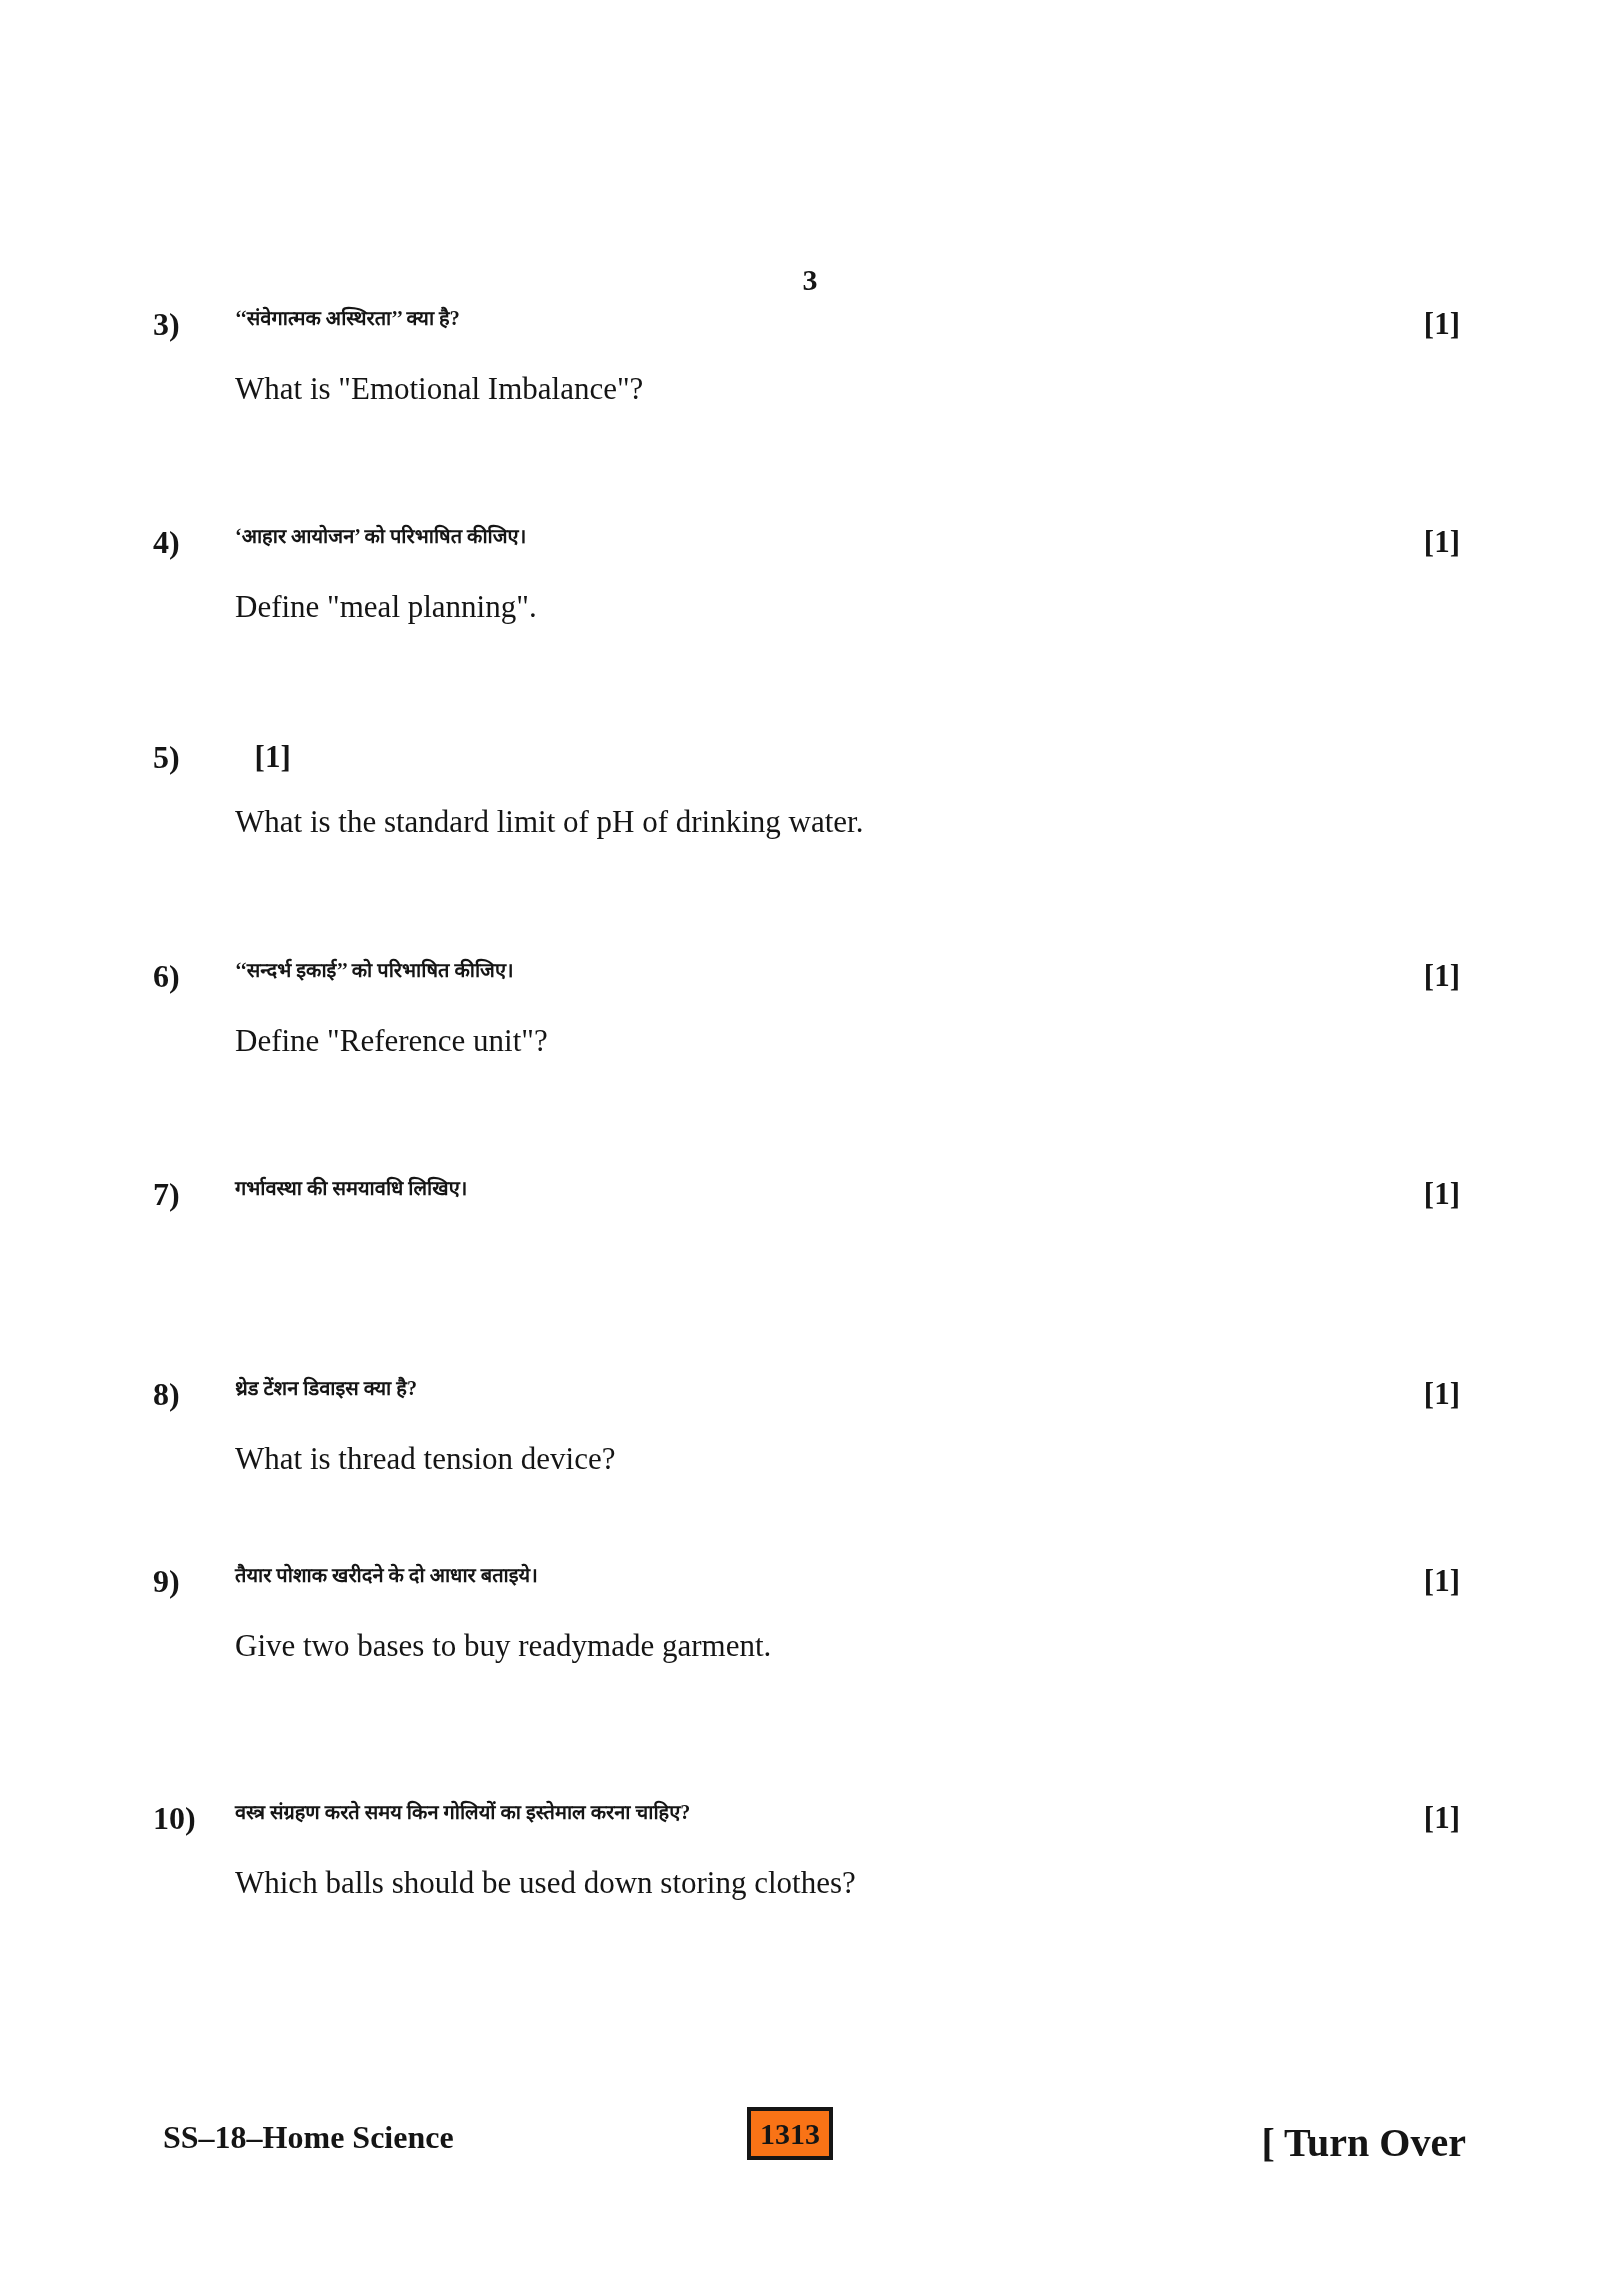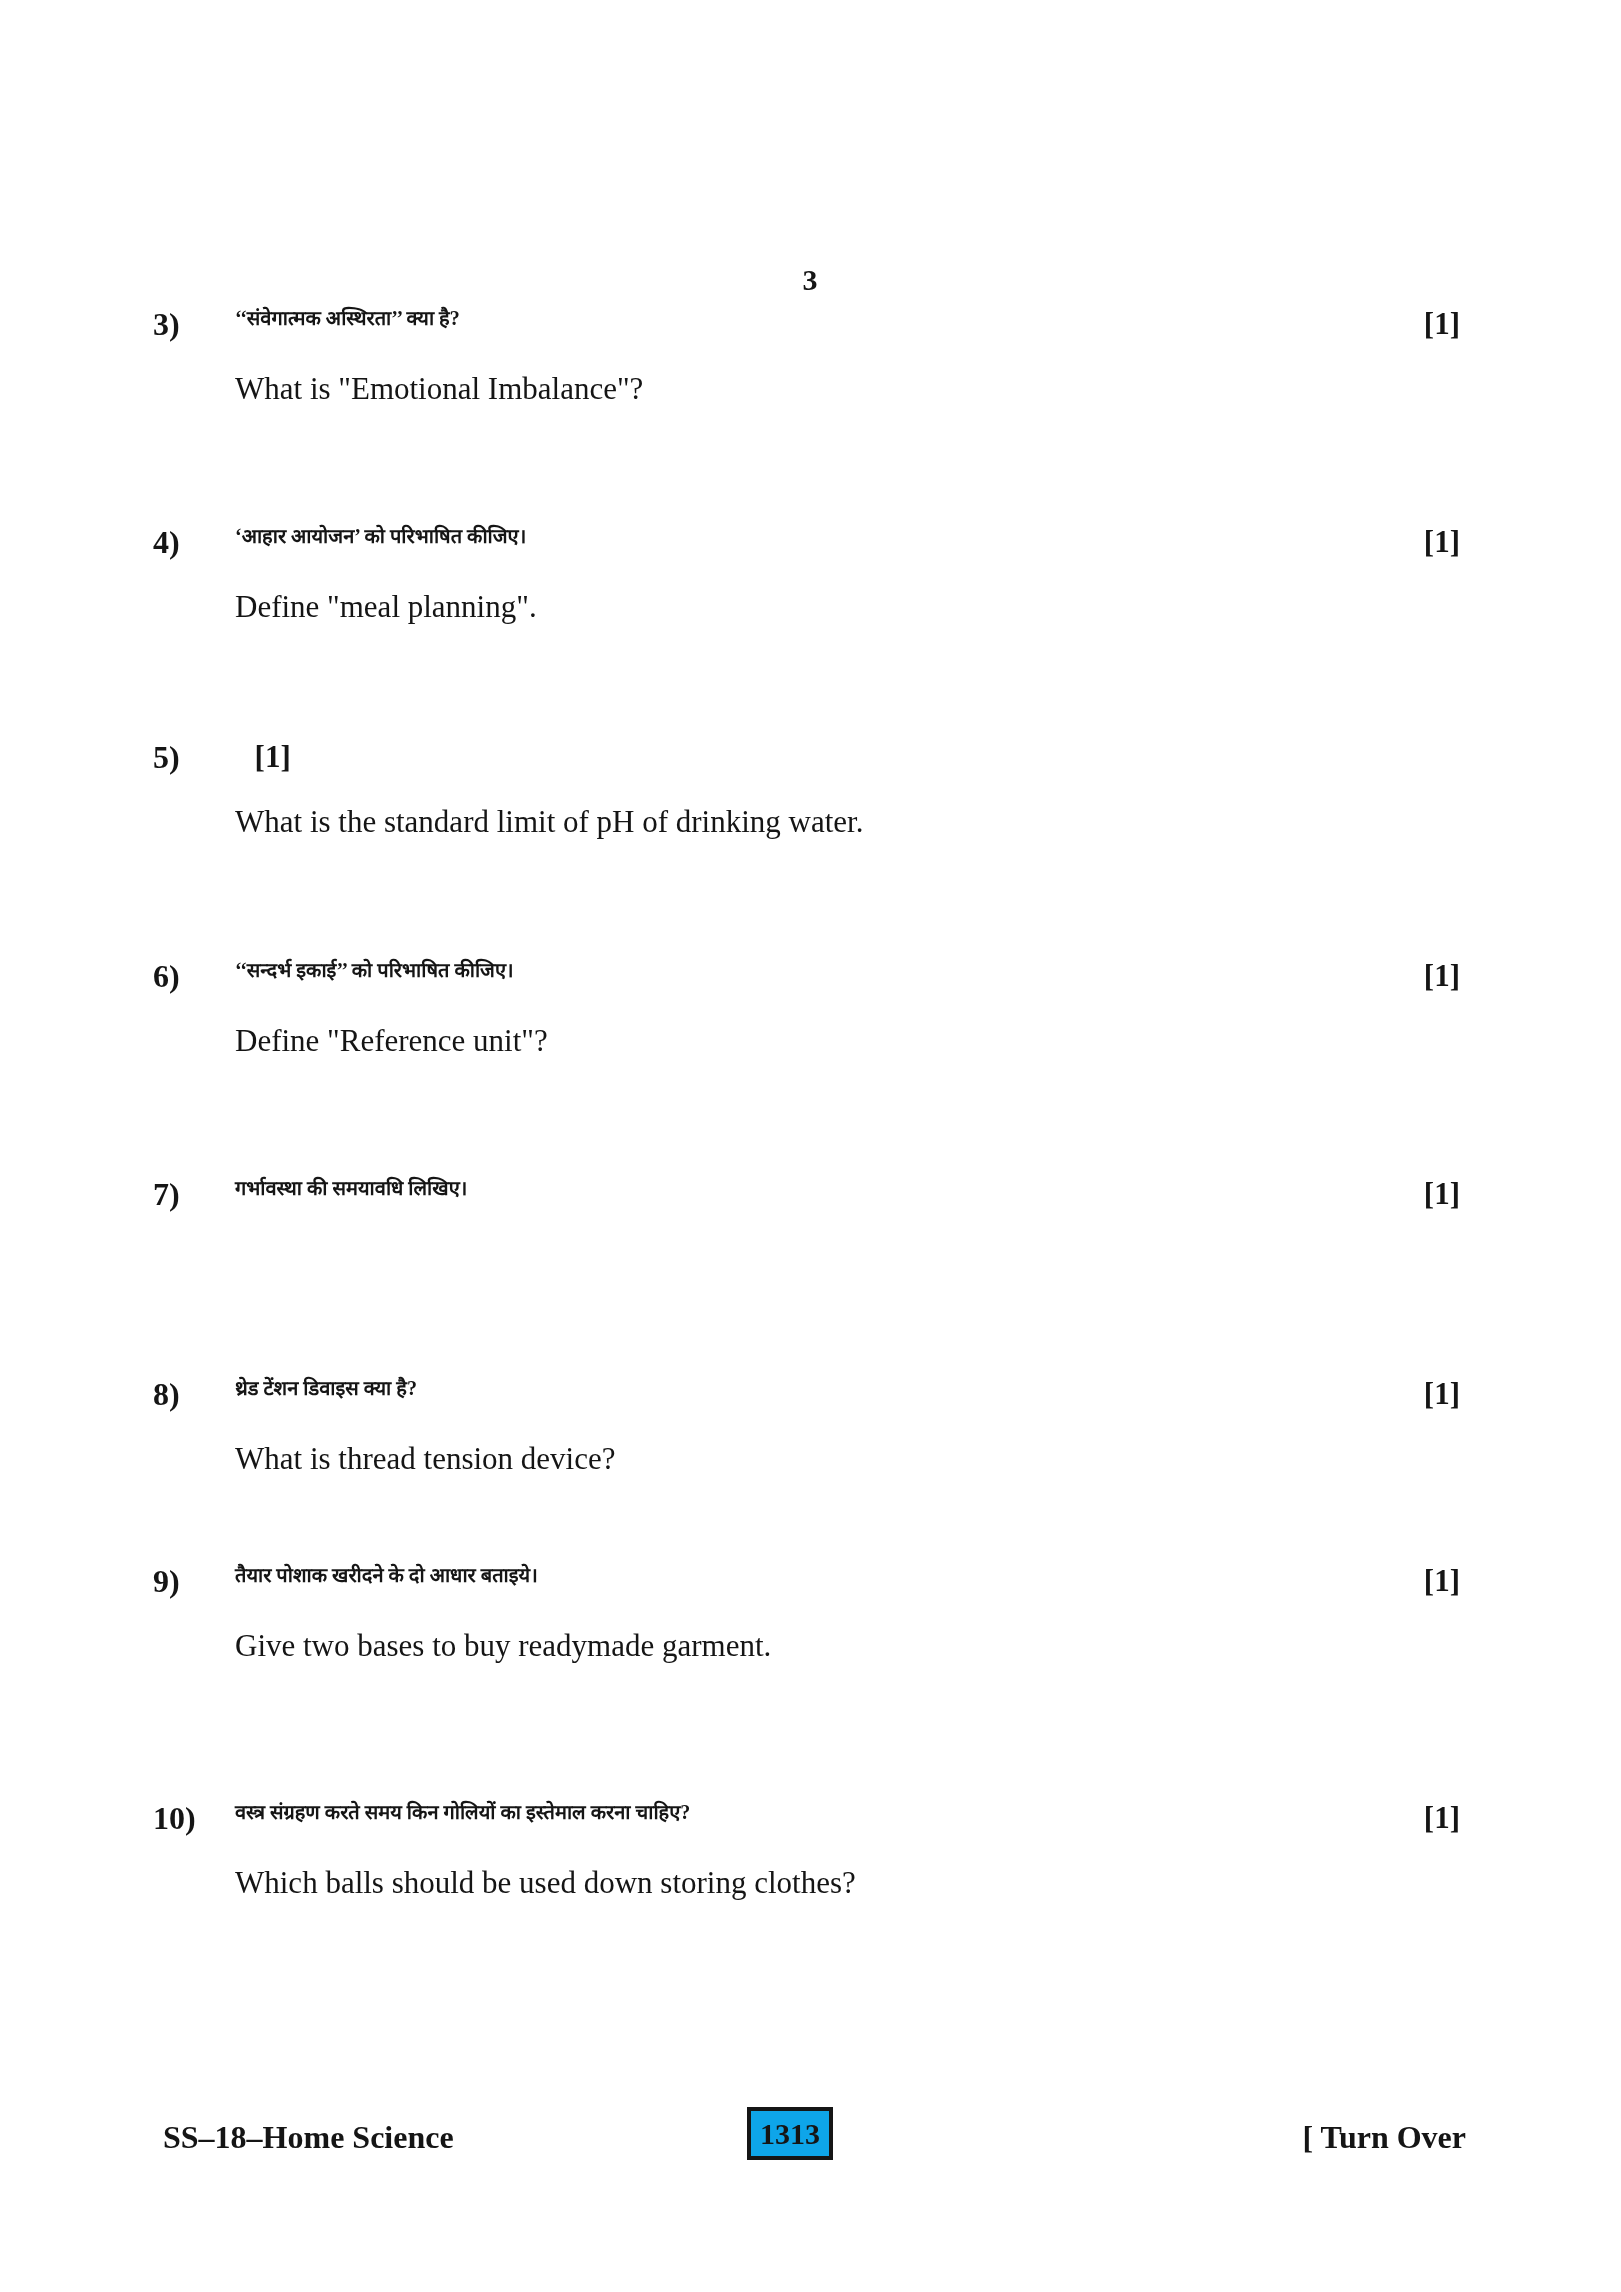--- a/index.html
+++ b/index.html
@@ -85,27 +85,27 @@
     left: 747px;
     top: 2px;
     width: 86px;
     height: 53px;
     border: 4.9px solid #151515;
     display: flex;
     align-items: center;
     justify-content: center;
     font-size: 30px;
     font-weight: bold;
-    background: #0ea5e9;
+    background: #f97316;
   }
   .footer-right {
     position: absolute;
     right: 155px;
     top: 13.7px;
-    font-size: 32px;
+    font-size: 40px;
     font-weight: bold;
   }
 </style>
 </head>
 <body>
 
 <div class="page">
 
   <div class="page-number">3</div>
 

